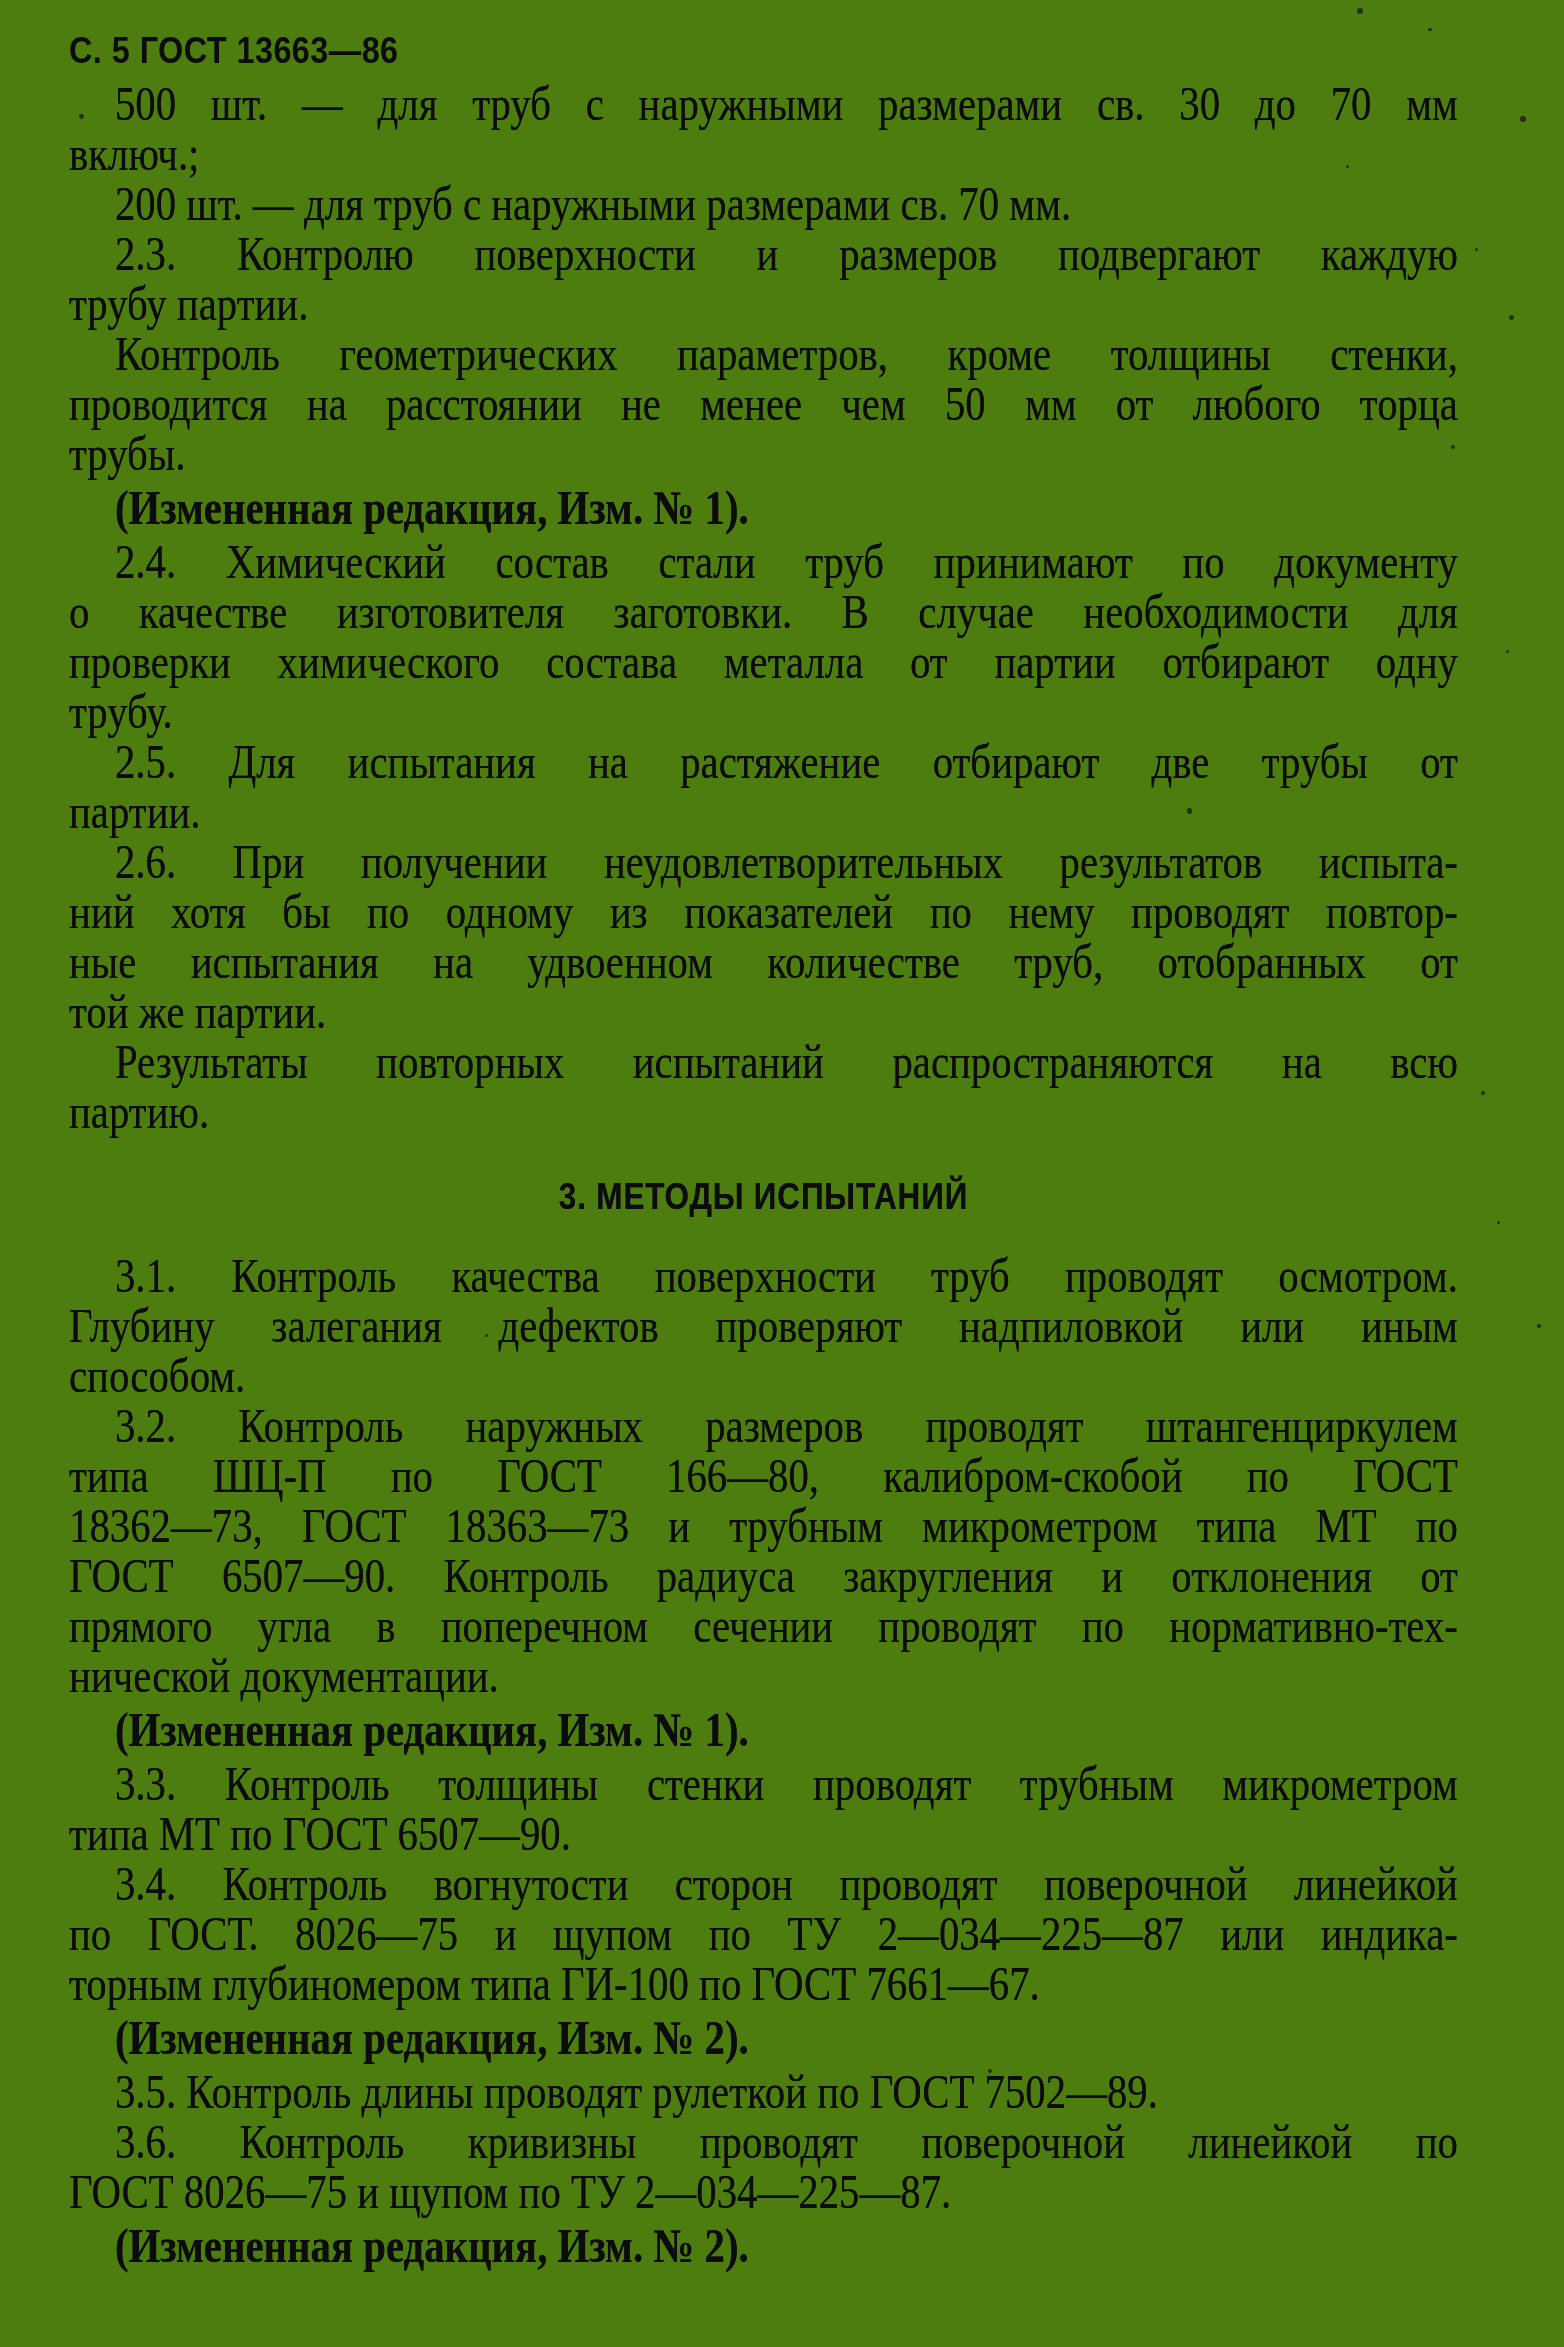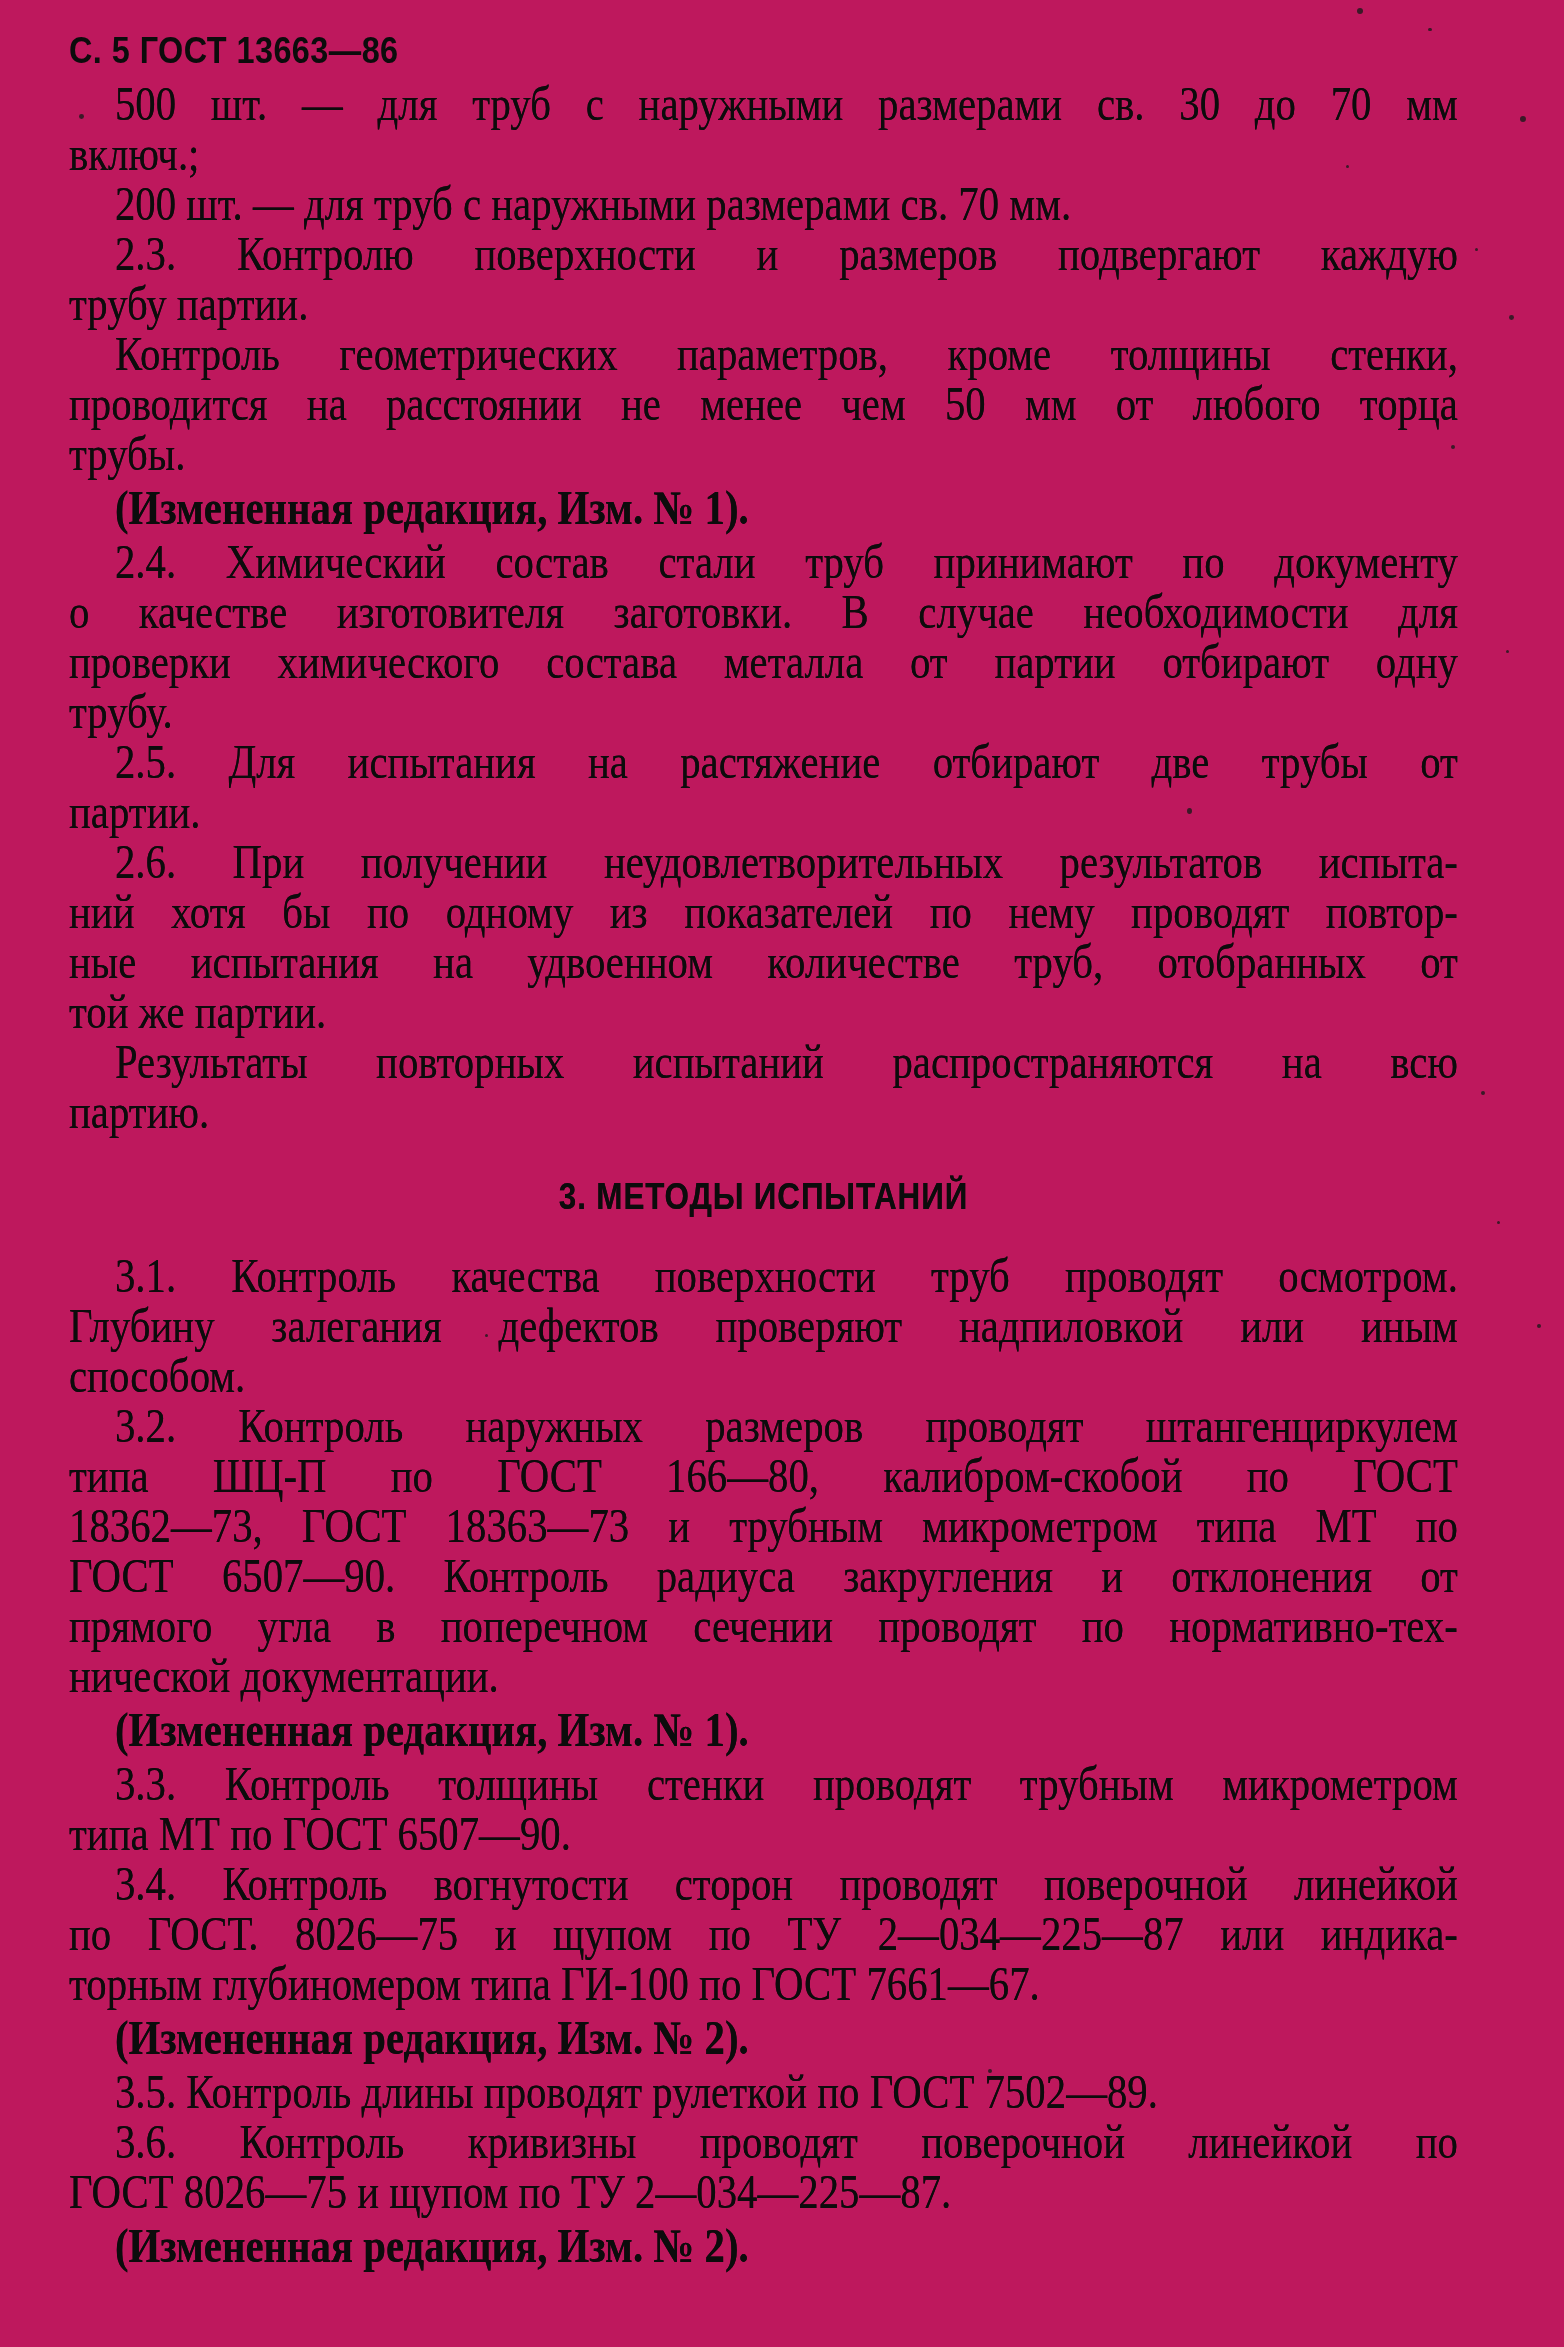--- a/index.html
+++ b/index.html
@@ -1,18 +1,18 @@
 <!DOCTYPE html>
 <html><head>
 <meta charset="utf-8">
 <style>
   html, body { margin: 0; padding: 0; background: #e8e8e8; }
   .page {
     width: 1564px; height: 2347px;
-    background: #be185d;
+    background: #4d7c0f;
     position: relative;
     overflow: hidden;
     font-family: "Liberation Serif", "DejaVu Serif", serif;
     color: #0c0c0c;
   }
   .hdr {
     position: absolute;
     left: 69px; top: 29.6px;
     font-family: "Liberation Sans", "DejaVu Sans", sans-serif;
     font-weight: 700;

